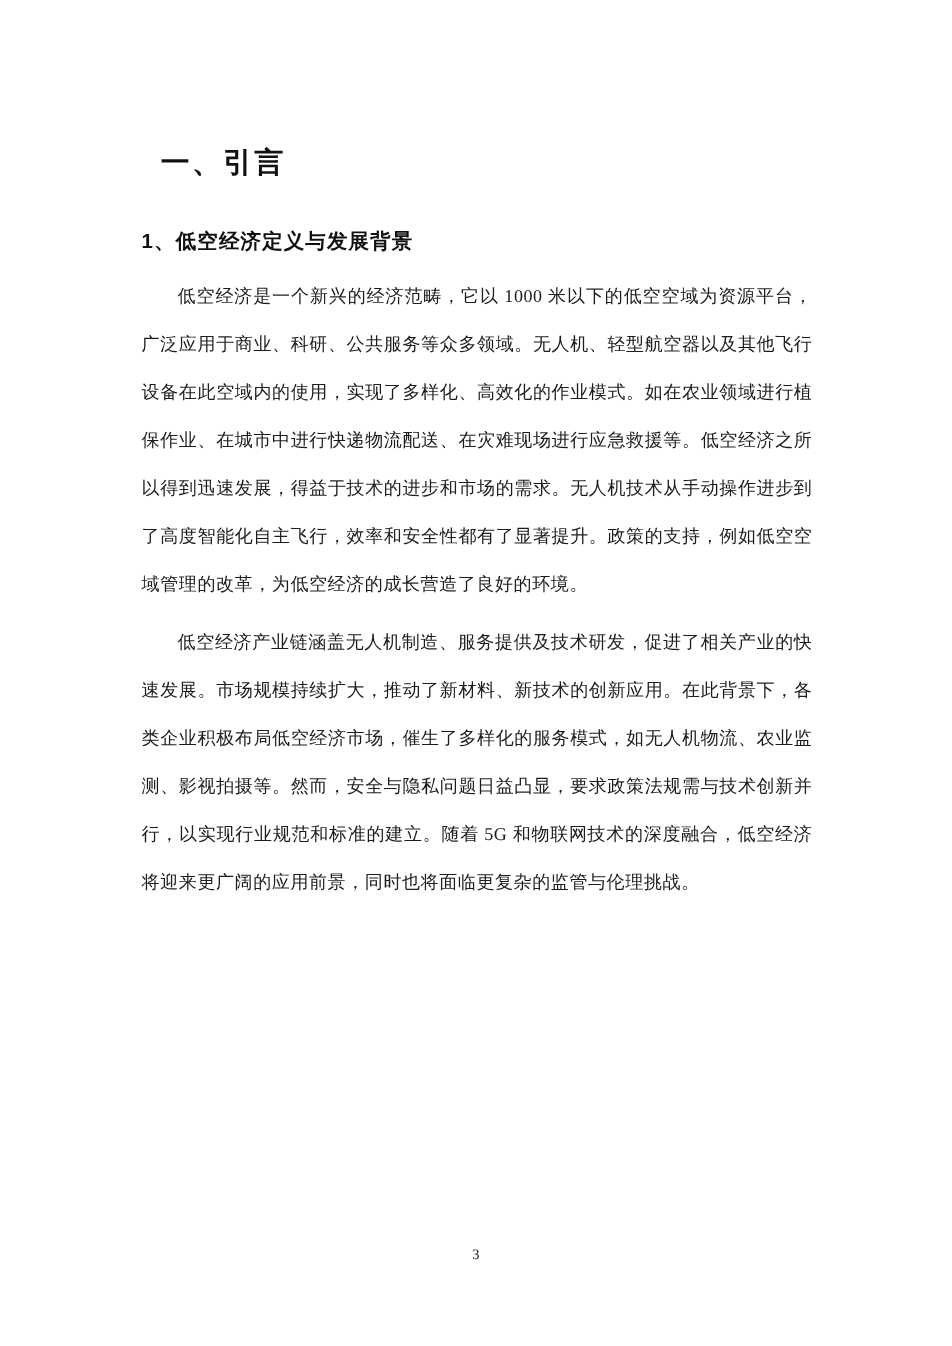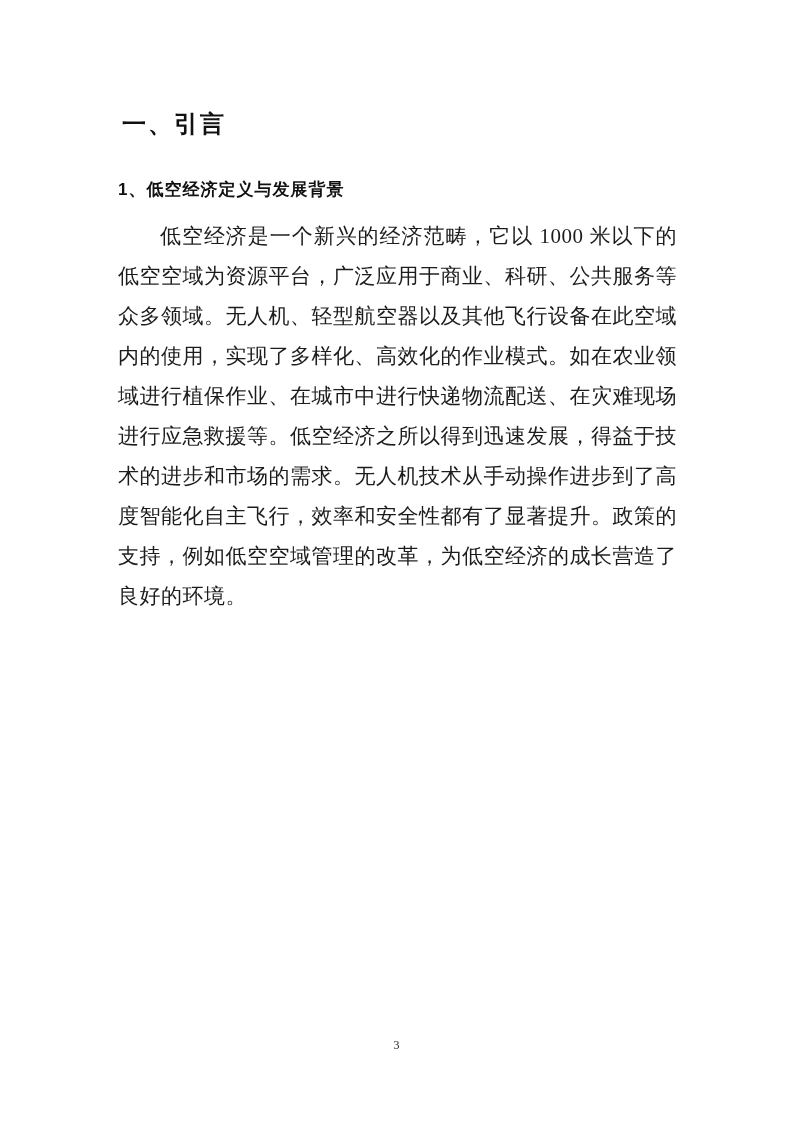--- a/index.html
+++ b/index.html
@@ -17,21 +17,21 @@
     font-family: "Liberation Serif", "DejaVu Serif", serif;
     color: #141414;
   }
   .content {
     position: absolute;
     top: 0;
     left: 118px;
     width: 559px;
   }
   .section-heading {
-    margin: 4px;
+    margin: 16px;
     padding-top: 104px;
     font-family: "Liberation Sans", "DejaVu Sans", sans-serif;
     font-size: 24px;
     font-weight: 700;
     letter-spacing: 2px;
     line-height: 32px;
     color: #111111;
   }
   .subsection-heading {
     margin: 38px 0 0 0;
@@ -40,21 +40,21 @@
     font-weight: 700;
     letter-spacing: 1px;
     line-height: 24px;
     color: #111111;
   }
   .body-text {
     margin-top: 14px;
   }
   .body-text p {
     margin: 0 0 8px 0;
-    font-size: 21px;
+    font-size: 15px;
     line-height: 40px;
     text-align: justify;
     text-indent: 2em;
     color: #1c1c1c;
     letter-spacing: 0.5px;
   }
   .page-number {
     position: absolute;
     left: 0;
     right: 0;
@@ -67,16 +67,17 @@
 </style>
 </head>
 <body>
 
 <div class="page">
   <div class="content">
     <h1 class="section-heading">一、引言</h1>
     <h2 class="subsection-heading">1、低空经济定义与发展背景</h2>
     <div class="body-text">
       <p>低空经济是一个新兴的经济范畴，它以 1000 米以下的低空空域为资源平台，广泛应用于商业、科研、公共服务等众多领域。无人机、轻型航空器以及其他飞行设备在此空域内的使用，实现了多样化、高效化的作业模式。如在农业领域进行植保作业、在城市中进行快递物流配送、在灾难现场进行应急救援等。低空经济之所以得到迅速发展，得益于技术的进步和市场的需求。无人机技术从手动操作进步到了高度智能化自主飞行，效率和安全性都有了显著提升。政策的支持，例如低空空域管理的改革，为低空经济的成长营造了良好的环境。</p>
+      <p>低空经济产业链涵盖无人机制造、服务提供及技术研发，促进了相关产业的快速发展。市场规模持续扩大，推动了新材料、新技术的创新应用。在此背景下，各类企业积极布局低空经济市场，催生了多样化的服务模式，如无人机物流、农业监测、影视拍摄等。然而，安全与隐私问题日益凸显，要求政策法规需与技术创新并行，以实现行业规范和标准的建立。随着 5G 和物联网技术的深度融合，低空经济将迎来更广阔的应用前景，同时也将面临更复杂的监管与伦理挑战。</p>
     </div>
   </div>
   <div class="page-number">3</div>
 </div>
 
 </body></html>

